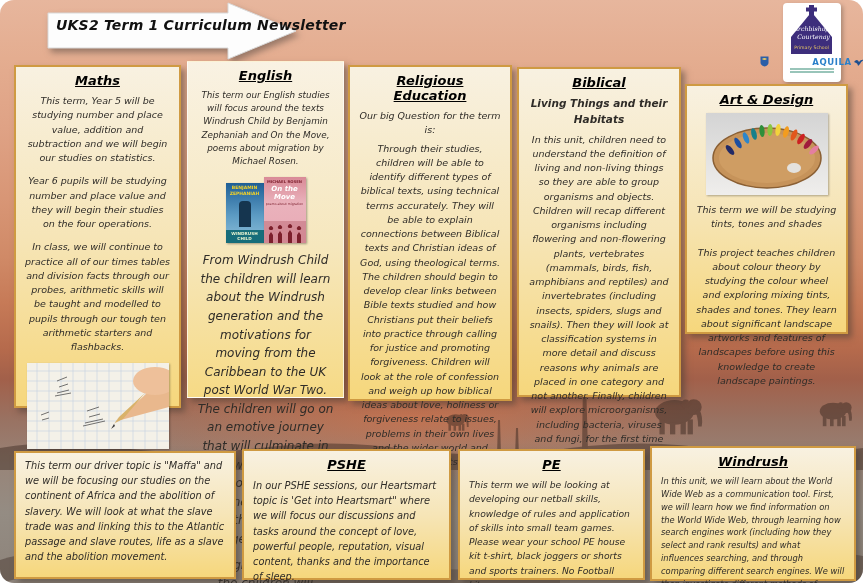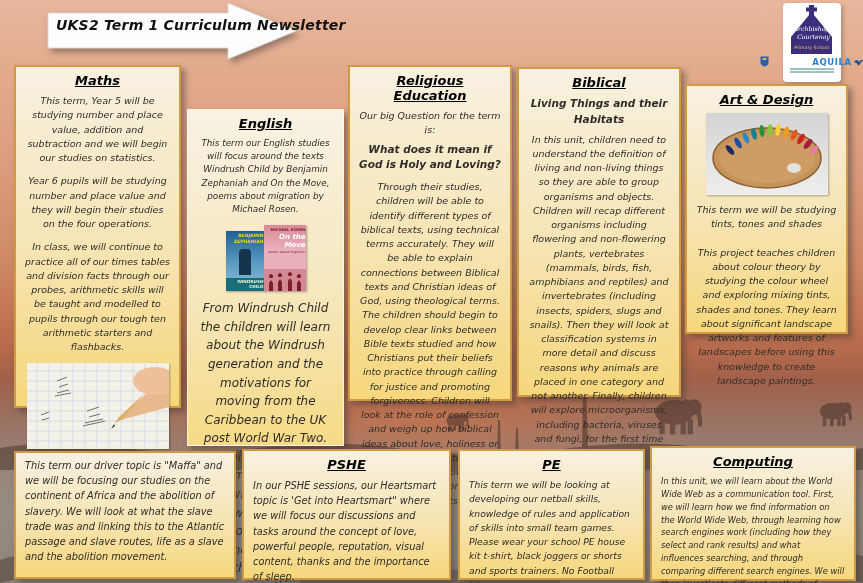--- a/index.html
+++ b/index.html
@@ -3,20 +3,21 @@
 <meta charset="utf-8">
 <style>
   html,body{margin:0;padding:0;}
   .stage{
     position:relative;width:863px;height:583px;overflow:hidden;
     font-family:"DejaVu Sans",sans-serif;
     background:linear-gradient(180deg,
       #e7b69d 0%, #e4ad90 10%, #dfa285 22%, #d89676 34%,
       #d08a67 44%, #c67a57 52%, #b56a4c 60%, #a2604a 65%,
       #997262 72%, #988579 80%, #948c83 88%, #8d837a 100%);
+    border-radius:14px;
   }
   .glow{position:absolute;left:0;top:330px;width:863px;height:160px;
     background:radial-gradient(ellipse 420px 90px at 48% 55%, rgba(231,116,66,.5), rgba(231,116,66,0) 70%);}
   .silhouettes{position:absolute;left:0;top:0;width:863px;height:583px;}
 
   
   .banner{position:absolute;left:42px;top:0;width:270px;height:66px;}
   .banner svg{filter:drop-shadow(3px 4px 3px rgba(90,75,68,.55));}
   .banner-title{
     position:absolute;left:14px;top:17px;width:232px;
@@ -33,37 +34,37 @@
   .aquila-sub{width:44px;height:5px;margin-top:1px;
     background:repeating-linear-gradient(180deg,#7fb6a8 0 1.5px,transparent 1.5px 3px);opacity:.8;}
 
   
   .panel{position:absolute;box-sizing:border-box;
     border:2px solid #cf9a42;
     background:linear-gradient(180deg,#f8f1e1 0%,#f6e5b7 50%,#f6d77c 100%);
     box-shadow:4px 4px 6px rgba(70,60,52,.5);
     padding:5px 9px;text-align:center;color:#2f2c28;}
   .panel.borderless{border:1px solid rgba(255,255,255,.65);
-    background:linear-gradient(180deg,#f9f2e3 0%,#f6e7bd 55%,#f6da85 100%);margin-top:48px;}
+    background:linear-gradient(180deg,#f9f2e3 0%,#f6e7bd 55%,#f6da85 100%);}
   .ptitle{font-style:italic;font-weight:700;font-size:13px;color:#000;
     text-decoration:underline;margin:1px 0 6px;}
   .ptxt{font-style:italic;font-size:9.5px;line-height:1.5;margin:0 0 9px;}
   .ptxt.small{font-size:12px;line-height:1.55;margin:0 0 7px;}
   .left{text-align:left;}
   .bold{font-weight:700;}
 
   
   .bottxt{font-style:italic;font-size:9.8px;line-height:1.55;margin:0;}
   .comptxt{font-style:italic;font-size:8.3px;line-height:1.55;margin:0;}
 
   
   .maths-photo{margin:2px auto 0;width:142px;height:86px;position:relative;overflow:hidden;
     background:#f3f0e7;box-shadow:1px 1px 2px rgba(0,0,0,.3);}
   
-  .books{display:flex;justify-content:center;align-items:flex-end;margin:2px 0 8px;text-align:right;}
+  .books{display:flex;justify-content:center;align-items:flex-end;margin:2px 0 8px;}
   .book{box-shadow:1px 1px 2px rgba(0,0,0,.35);overflow:hidden;position:relative;}
   .book1{width:38px;height:60px;background:linear-gradient(180deg,#1f5f96 0%,#5d9cc4 55%,#8fc0da 100%);}
   .book1 .bauthor{font-size:4.5px;font-weight:700;color:#f5d327;line-height:1.2;padding-top:2px;}
   .book1 .bfigure{position:absolute;left:13px;top:18px;width:12px;height:26px;background:#15354f;border-radius:4px 4px 0 0;}
   .book1 .btitle{position:absolute;bottom:0;left:0;right:0;background:#176d7a;color:#e8f3d0;font-size:4.2px;font-weight:700;padding:1px 0 2px;}
   .book2{width:42px;height:66px;background:linear-gradient(180deg,#d98a97 0%,#eab2bc 40%,#e8a9b4 100%);}
   .book2 .bauthor{font-size:3.8px;font-weight:700;color:#7c1f2d;padding-top:2px;}
   .book2 .btitle{font-style:italic;font-weight:700;color:#fff;font-size:7px;margin-top:1px;}
   .book2 .bsub{font-size:3.2px;color:#7c1f2d;margin-top:1px;}
   
@@ -188,21 +189,20 @@
         </svg>
       </div>
     </div>
     <p class="ptxt small">From Windrush Child the children will learn about the Windrush generation and the motivations for moving from the Caribbean to the UK post World War Two.  The children will go on an emotive journey that will culminate in them writing letters to the local council to erect new monuments to the Windrush generation.</p>
     <p class="ptxt small">Through On the Move,  the children will journey through 4 stages of the poets life time and his personal experiences of childhood, the perception of war, missing home and global experience.  Children will be asked to read and respond to poetry through discussion, drama and journaling.</p>
   </div>
 
   <div class="panel" style="left:348px;top:65px;width:164px;height:336px;">
     <h2 class="ptitle">Religious Education</h2>
     <p class="ptxt" style="margin-bottom:4px">Our big Question for the term is:</p>
-    <p class="ptxt bold" style="font-size:10.5px;margin-bottom:7px">What does it mean if God is Holy and Loving?</p>
     <p class="ptxt">Through their studies, children will be able to identify different types of biblical texts, using technical terms accurately.  They will be able to explain connections between Biblical texts and Christian ideas of God, using theological terms.  The children should begin to develop clear links between Bible texts studied and how Christians put their beliefs into practice through calling for justice and promoting forgiveness.  Children will look at the role of confession and weigh up how biblical ideas about love, holiness or forgiveness relate to issues, problems in their own lives and the wider world and developing insights of their own.</p>
   </div>
 
   <div class="panel" style="left:517px;top:67px;width:164px;height:330px;">
     <h2 class="ptitle">Biblical</h2>
     <p class="ptxt bold" style="font-size:10.5px;margin-bottom:5px">Living Things and their Habitats</p>
     <p class="ptxt">In this unit, children need to understand the definition of living and non-living things so they are able to group organisms and objects. Children will recap different organisms including flowering and non-flowering plants, vertebrates (mammals, birds, fish, amphibians and reptiles) and invertebrates (including insects, spiders, slugs and snails). Then they will look at classification systems in more detail and discuss reasons why animals are placed in one category and not another. Finally, children will explore microorganisms, including bacteria, viruses and fungi, for the first time</p>
   </div>
 
   <div class="panel" style="left:685px;top:84px;width:163px;height:250px;">
@@ -240,16 +240,16 @@
     <h2 class="ptitle">PSHE</h2>
     <p class="bottxt left">In our PSHE sessions, our Heartsmart topic is 'Get into Heartsmart" where we will focus our discussions and tasks around the concept of love, powerful people, reputation, visual content, thanks and the importance of sleep.</p>
   </div>
 
   <div class="panel" style="left:458px;top:449px;width:187px;height:131px;">
     <h2 class="ptitle">PE</h2>
     <p class="bottxt left" style="font-size:9.2px">This term we will be looking at developing our netball skills, knowledge of rules and application of skills into small team games.  Please wear your school PE house kit t-shirt, black joggers or shorts and sports trainers. No Football kits.</p>
   </div>
 
   <div class="panel" style="left:650px;top:446px;width:206px;height:135px;">
-    <h2 class="ptitle">Computing</h2>
+    <h2 class="ptitle">Windrush</h2>
     <p class="comptxt left">In this unit, we will learn about the World Wide Web as a communication tool. First, we will learn how we find information on the World Wide Web, through learning how search engines work (including how they select and rank results) and what influences searching, and through comparing different search engines. We will then investigate different methods of communication, before focusing on internet-based communication.</p>
   </div>
 </div>
 
 </body></html>

